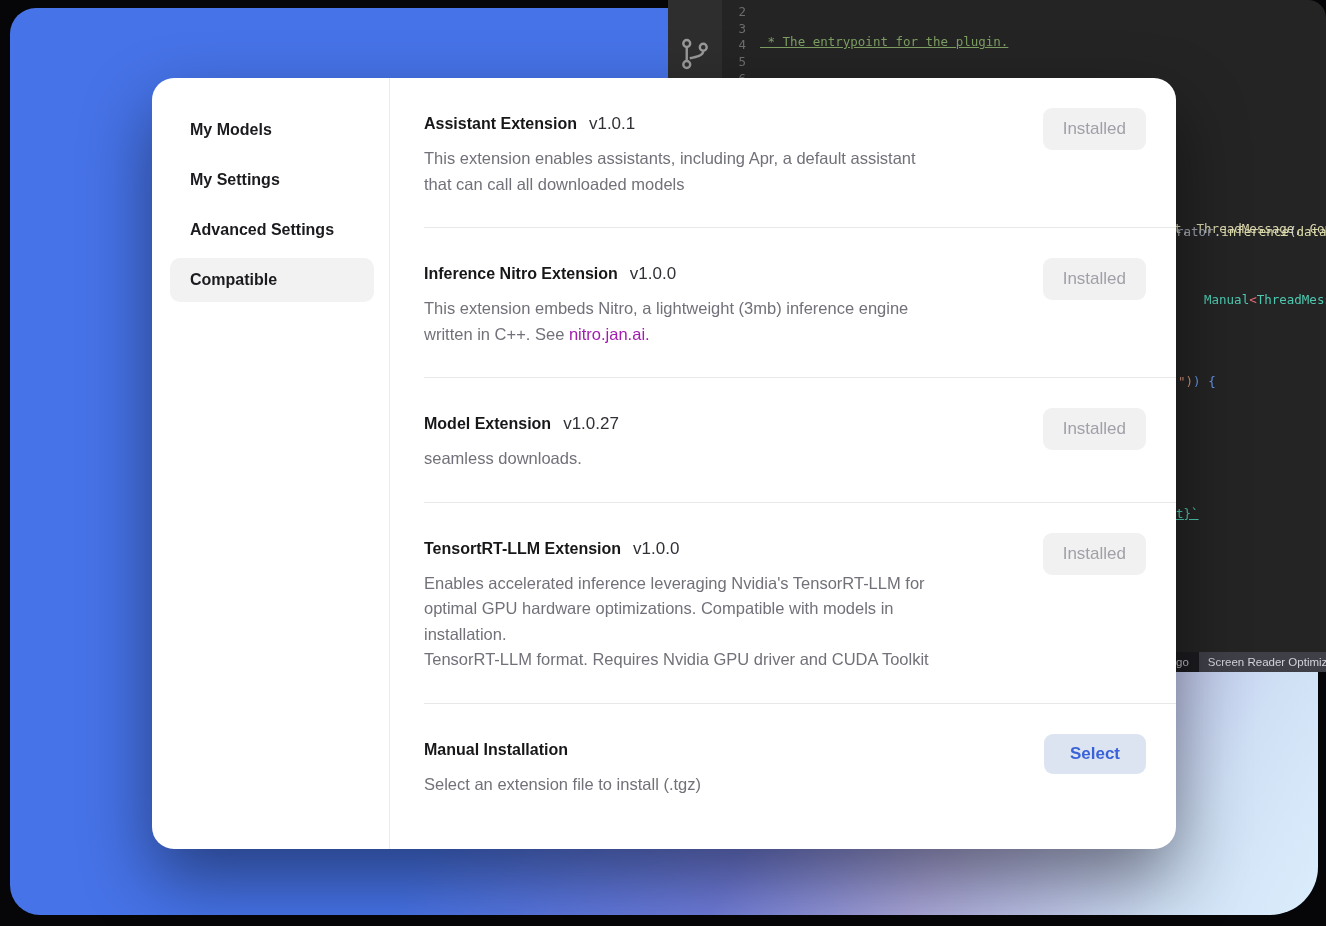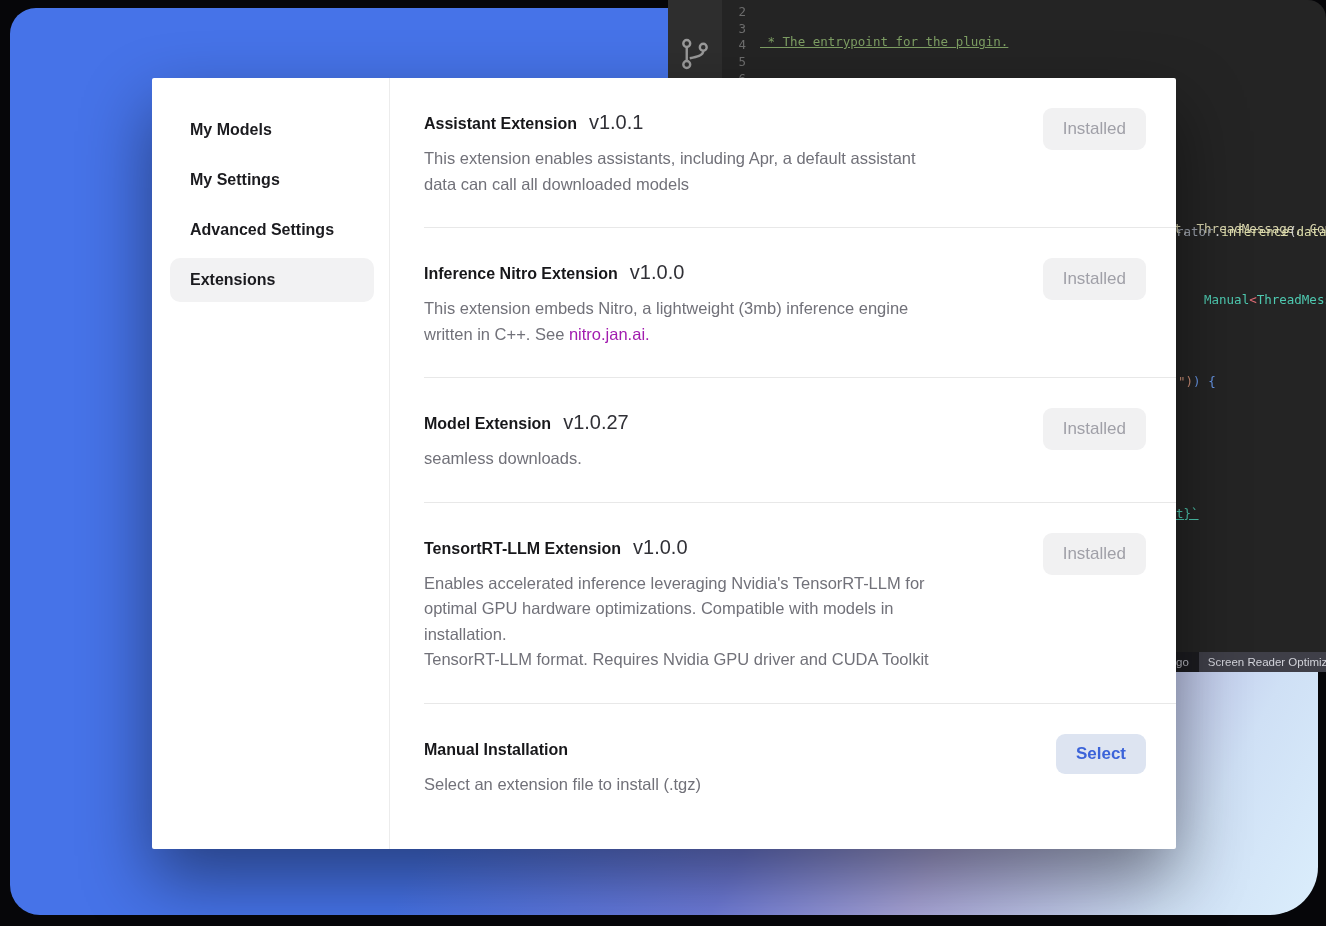--- a/index.html
+++ b/index.html
@@ -28,37 +28,37 @@
   .frag-3 { left:510px; top:374px; }
   .frag-4 { left:508px; top:506px; }
   .status-bar { position:absolute; left:0; bottom:0; width:100%; height:20px; background:#1c1c20;
     display:flex; align-items:center; padding-left:508px; overflow:hidden;
     font-size:11.5px; color:#b9bac2; font-family:"Liberation Sans",sans-serif; }
   .status-chip { margin-left:10px; background:#3f3f48; color:#d2d3da; padding:2px 9px; height:20px;
     display:flex; align-items:center; white-space:nowrap; }
 
   
   .panel { position:absolute; left:152px; top:78px; width:1024px; height:771px; background:#ffffff;
-    border-radius:2px; box-shadow:0 30px 70px rgba(0,0,0,.45); }
+    border-radius:22px; box-shadow:0 30px 70px rgba(0,0,0,.45); }
   .nav { position:absolute; left:0; top:0; width:238px; height:100%; border-right:1px solid #ececec;
     padding-top:30px; }
   .nav-item { margin:0 15px 6px 18px; height:44px; display:flex; align-items:center;
     padding:0 20px; border-radius:10px; font-size:16px; font-weight:700; color:#1b1b1f; cursor:pointer; }
   .nav-item.active { background:#f2f2f3; }
   .content { position:absolute; left:272px; top:0; right:0; }
   .ext-row { position:relative; padding:33px 30px 30px 0; border-bottom:1px solid #e8e8e8; }
   .ext-row.last { border-bottom:none; }
   .ext-title { font-size:16px; font-weight:700; color:#17171a; line-height:26px; }
-  .ext-version { font-size:20px; font-weight:400; color:#303036; margin-left:12px; }
+  .ext-version { font-size:17px; font-weight:400; color:#303036; margin-left:12px; }
   .ext-desc { margin-top:9px; font-size:16.5px; line-height:25.5px; color:#717179; max-width:600px; }
   .ext-desc a { color:#a21caf; text-decoration:none; }
   .btn { position:absolute; top:30px; right:30px; border:none; border-radius:9px; cursor:pointer;
     font-family:"Liberation Sans",sans-serif; }
   .btn-installed { background:#f1f1f2; color:#a0a0a8; font-size:17px; font-weight:500; padding:11px 20px; }
-  .btn-select { background:#dde4f1; color:#3b63d9; font-size:17px; font-weight:700; padding:10px 20px; }
+  .btn-select { background:#dde4f1; color:#3b63d9; font-size:17px; font-weight:700; padding:10px 26px; }
 </style>
 </head>
 <body>
 
 <div class="backdrop"></div>
 
 <div class="editor">
   <div class="activity-bar">
     <span class="act-icon" style="top:36px">
       <svg viewBox="0 0 24 24" fill="none" stroke="#9a9a9a" stroke-width="1.6">
@@ -102,32 +102,32 @@
     <span>go</span>
     <span class="status-chip">Screen Reader Optimized</span>
   </div>
 </div>
 
 <div class="panel">
   <div class="nav">
     <div class="nav-item">My Models</div>
     <div class="nav-item">My Settings</div>
     <div class="nav-item">Advanced Settings</div>
-    <div class="nav-item active">Extensions</div>
+    <div class="nav-item active">Compatible</div>
   </div>
 
   <div class="content">
 
     <div class="ext-row">
       <div>
         <span class="ext-title">Assistant Extension</span><span class="ext-version">v1.0.1</span>
       </div>
       <div class="ext-desc">
         <div>This extension enables assistants, including Apr, a default assistant</div>
-        <div>data can call all downloaded models</div>
+        <div>that can call all downloaded models</div>
       </div>
       <button class="btn btn-installed">Installed</button>
     </div>
 
     <div class="ext-row">
       <div>
         <span class="ext-title">Inference Nitro Extension</span><span class="ext-version">v1.0.0</span>
       </div>
       <div class="ext-desc">
         <div>This extension embeds Nitro, a lightweight (3mb) inference engine</div>

